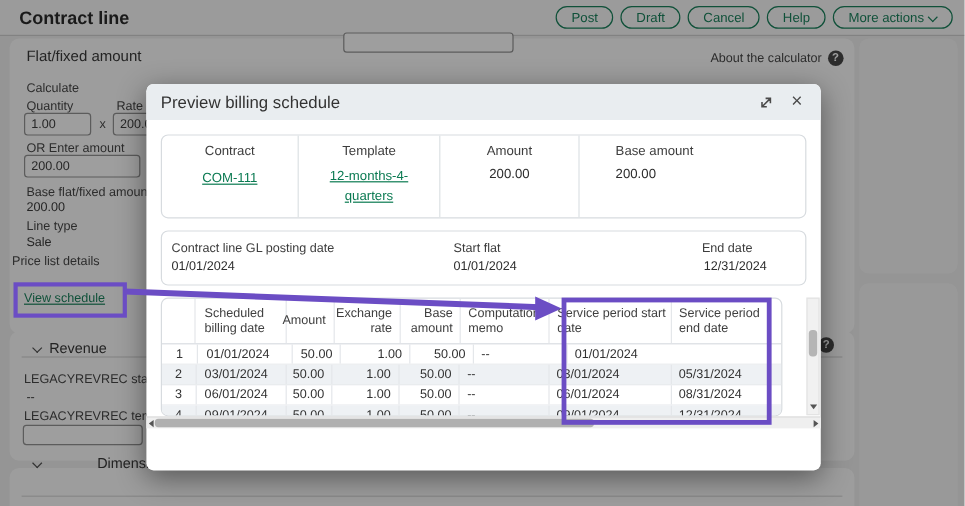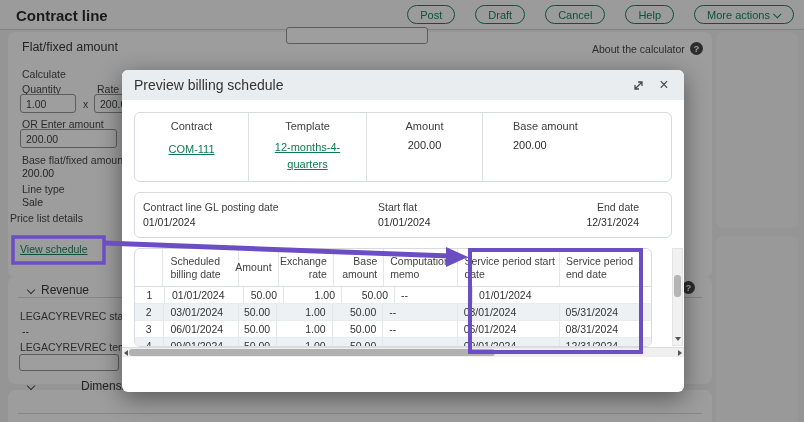--- a/index.html
+++ b/index.html
@@ -3,21 +3,21 @@
 <meta charset="utf-8">
 <style>
   * { margin:0; padding:0; box-sizing:border-box; }
   html,body { font-family:"Liberation Sans", sans-serif; }
   #screen { position:relative; width:804px; height:422px; overflow:hidden; background:#efefef; }
 
   
   .page { position:absolute; inset:0; z-index:1; }
   .topbar { position:absolute; left:0; top:0; width:804px; height:30px; background:#fafafa; border-bottom:1px solid #cfcfcf; }
   .page-title { position:absolute; left:16px; top:7px; font-size:15px; font-weight:bold; color:#1d1d1d; }
-  .toolbar { position:absolute; right:10px; top:5px; display:flex; gap:20px; }
+  .toolbar { position:absolute; right:10px; top:5px; display:flex; gap:6px; }
   .pill-btn { height:19px; border:1.5px solid var(--green); border-radius:11px; background:transparent; color:var(--green); font-size:11px; padding:0 12px; display:flex; align-items:center; gap:5px; font-family:"Liberation Sans", sans-serif; cursor:pointer; white-space:nowrap; }
   .chev { width:6px; height:6px; border-left:1.4px solid var(--green); border-bottom:1.4px solid var(--green); transform:rotate(-45deg) translateY(-1px); display:inline-block; }
   .sec-chev { width:6px; height:6px; border-left:1.4px solid #444; border-bottom:1.4px solid #444; transform:rotate(-45deg); display:inline-block; margin-right:7px; }
 
   .card { position:absolute; background:#fdfdfd; border-radius:8px; }
   .main-card { left:8px; top:32px; width:704px; height:246px; }
   .rev-card  { left:8px; top:276px; width:704px; height:108px; }
   .dim-card  { left:8px; top:390px; width:704px; height:40px; }
   .right-card-a { left:716px; top:32px;  width:82px; height:196px; background:#f7f7f7; }
   .right-card-b { left:716px; top:236px; width:82px; height:194px; background:#f7f7f7; }
@@ -201,21 +201,21 @@
         <div class="sum-lbl">Base amount</div>
         <div class="sum-val">200.00</div>
       </div>
     </div>
 
     <div class="mcard dates">
       <div class="date-lbl" style="left:8px;">Contract line GL posting date</div>
       <div class="date-val" style="left:8px;">01/01/2024</div>
       <div class="date-lbl" style="left:243px;">Start flat</div>
       <div class="date-val" style="left:243px;">01/01/2024</div>
-      <div class="date-lbl" style="right:32px;margin-left:19px;">End date</div>
+      <div class="date-lbl" style="right:44px;margin-left:19px;">End date</div>
       <div class="date-val" style="right:32px;">12/31/2024</div>
     </div>
 
     <div class="mcard tblcard">
       <div class="thead">
           <div class="th c0"></div>
           <div class="th c1">Scheduled billing date</div>
           <div class="th c2">Amount</div>
           <div class="th c3">Exchange rate</div>
           <div class="th c4">Base amount</div>

